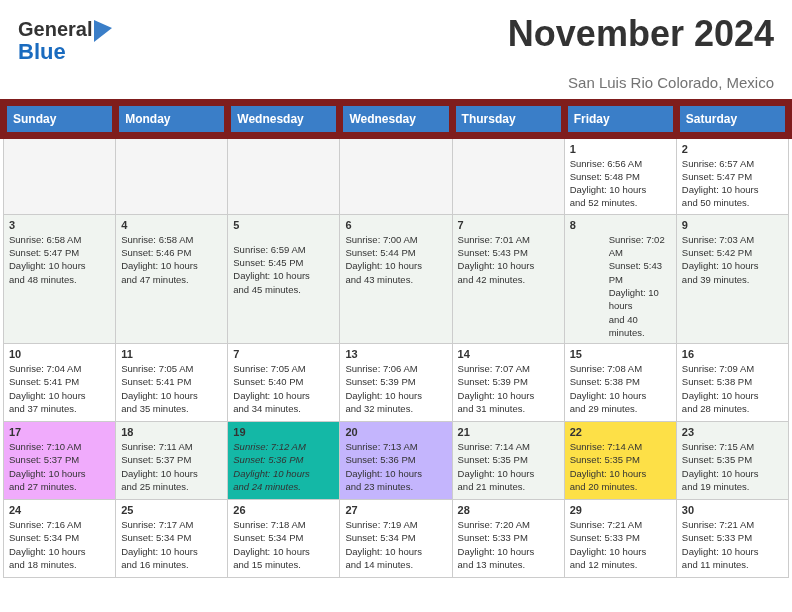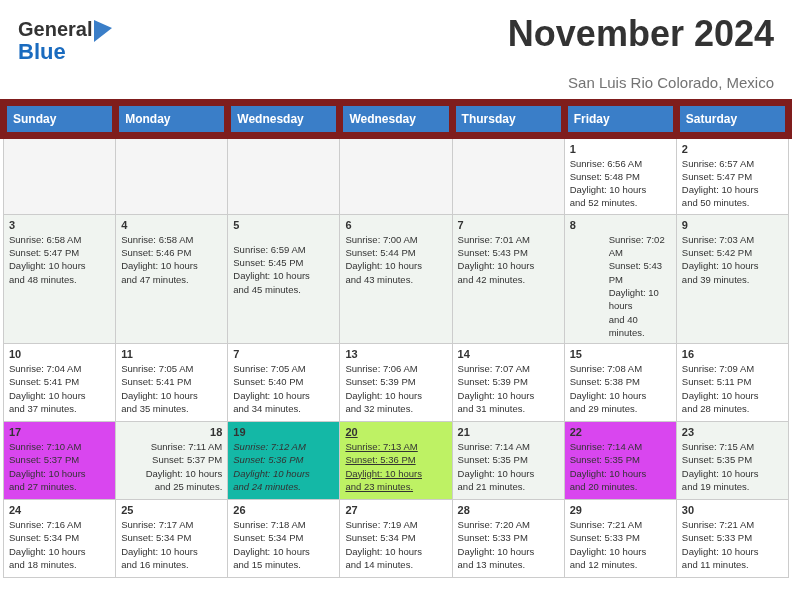--- a/index.html
+++ b/index.html
@@ -246,62 +246,62 @@
           <td>
             <span class="day-number">15</span>
             <div class="day-info" style="white-space: pre-line;">Sunrise: 7:08 AM
 Sunset: 5:38 PM
 Daylight: 10 hours
 and 29 minutes.</div>
           </td>
           <td>
             <span class="day-number">16</span>
             <div class="day-info" style="white-space: pre-line;">Sunrise: 7:09 AM
-Sunset: 5:11 PM
+Sunset: 5:38 PM
 Daylight: 10 hours
 and 28 minutes.</div>
           </td>
         </tr>
         <tr>
-          <td style="background: #d946ef;">
+          <td style="background: #f0abfc;">
             <span class="day-number">17</span>
             <div class="day-info" style="white-space: pre-line;">Sunrise: 7:10 AM
 Sunset: 5:37 PM
 Daylight: 10 hours
 and 27 minutes.</div>
           </td>
-          <td style="background: rgb(240, 244, 240); text-align: right;">
+          <td style="background: rgb(240, 244, 240);">
             <span class="day-number">18</span>
             <div class="day-info" style="white-space: pre-line;">Sunrise: 7:11 AM
 Sunset: 5:37 PM
 Daylight: 10 hours
 and 25 minutes.</div>
           </td>
           <td style="background: #14b8a6;">
             <span class="day-number">19</span>
             <div class="day-info" style="white-space: pre-line; font-style: italic;">Sunrise: 7:12 AM
 Sunset: 5:36 PM
 Daylight: 10 hours
 and 24 minutes.</div>
           </td>
-          <td style="background: #bef264; text-decoration: underline;">
+          <td style="background: #c4b5fd;">
             <span class="day-number">20</span>
             <div class="day-info" style="white-space: pre-line;">Sunrise: 7:13 AM
 Sunset: 5:36 PM
 Daylight: 10 hours
 and 23 minutes.</div>
           </td>
           <td style="background: rgb(240, 244, 240);">
             <span class="day-number">21</span>
             <div class="day-info" style="white-space: pre-line;">Sunrise: 7:14 AM
 Sunset: 5:35 PM
 Daylight: 10 hours
 and 21 minutes.</div>
           </td>
-          <td style="background: #d946ef;">
+          <td style="background: #fde047;">
             <span class="day-number">22</span>
             <div class="day-info" style="white-space: pre-line;">Sunrise: 7:14 AM
 Sunset: 5:35 PM
 Daylight: 10 hours
 and 20 minutes.</div>
           </td>
           <td style="background: rgb(240, 244, 240);">
             <span class="day-number">23</span>
             <div class="day-info" style="white-space: pre-line;">Sunrise: 7:15 AM
 Sunset: 5:35 PM

